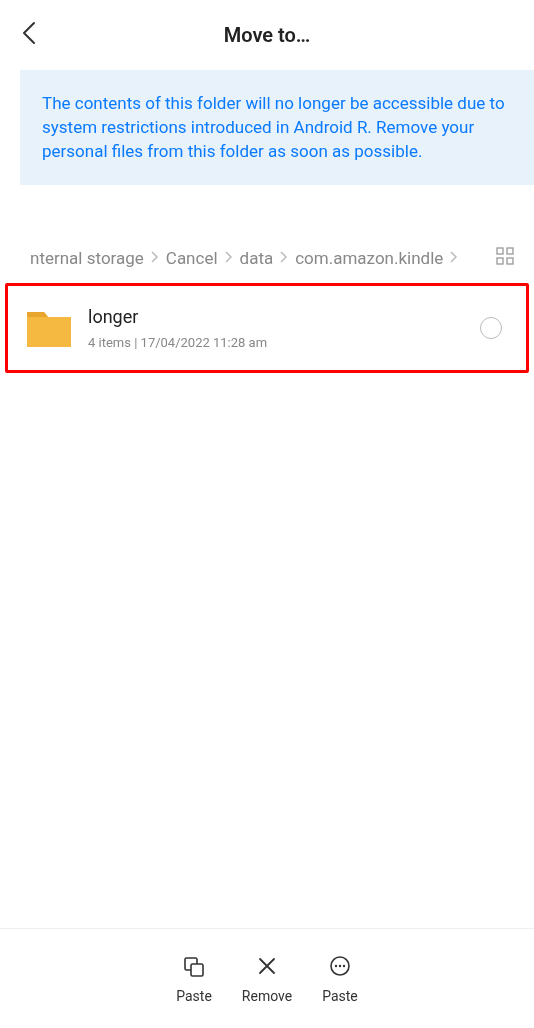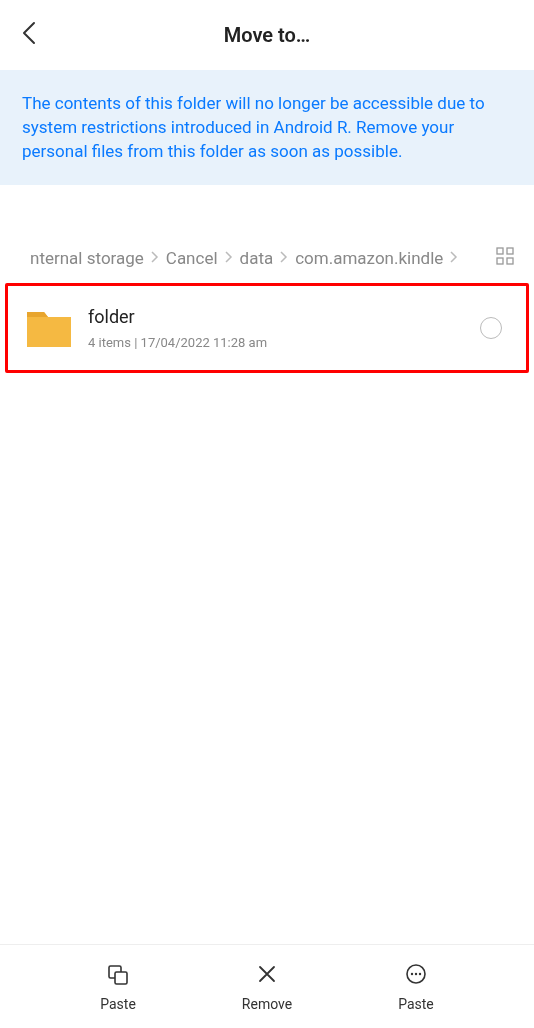--- a/index.html
+++ b/index.html
@@ -31,20 +31,21 @@
       font-size: 20px;
       font-weight: 600;
       color: #222;
     }
     .warning-banner {
       background: #e8f2fb;
       padding: 22px 22px;
       color: #0a7aff;
       font-size: 17px;
       line-height: 1.4;
+      margin-left: 20px;
     }
     .breadcrumb {
       display: flex;
       align-items: center;
       padding: 14px 20px 14px 30px;
       gap: 6px;
       font-size: 17px;
       overflow: hidden;
       white-space: nowrap;
       margin-top: 48px;
@@ -101,22 +102,22 @@
       height: 22px;
       border: 1.5px solid #bbb;
       border-radius: 50%;
       flex-shrink: 0;
       margin-right: 8px;
     }
     .bottom-bar {
       display: flex;
       justify-content: center;
       align-items: center;
-      gap: 106px;
-      height: 84px;
+      gap: 30px;
+      height: 100px;
       border-top: 1px solid #eee;
     }
     .bottom-action {
       display: flex;
       flex-direction: column;
       align-items: center;
       gap: 6px;
       cursor: pointer;
     }
     .bottom-action-label {
@@ -175,21 +176,21 @@
 
 <div class="file-list">
   <div class="file-row">
     <span class="folder-icon">
       <svg width="50" height="50" viewBox="0 0 50 50">
         <path d="M 3 9 L 20 9 L 24 14 L 47 14 L 47 44 L 3 44 Z" fill="#f5b942"></path>
         <path d="M 3 9 L 20 9 L 24 14 L 3 14 Z" fill="#e8a52e"></path>
       </svg>
     </span>
     <div class="file-info">
-      <div class="file-name">folder</div>
+      <div class="file-name">longer</div>
       <div class="file-meta">4 items  |  17/04/2022 11:28 am</div>
     </div>
     <div class="radio-circle"></div>
   </div>
 </div>
 
 <div class="bottom-bar">
   <div class="bottom-action">
     <span>
       <svg width="24" height="24" viewBox="0 0 24 24" fill="none">

